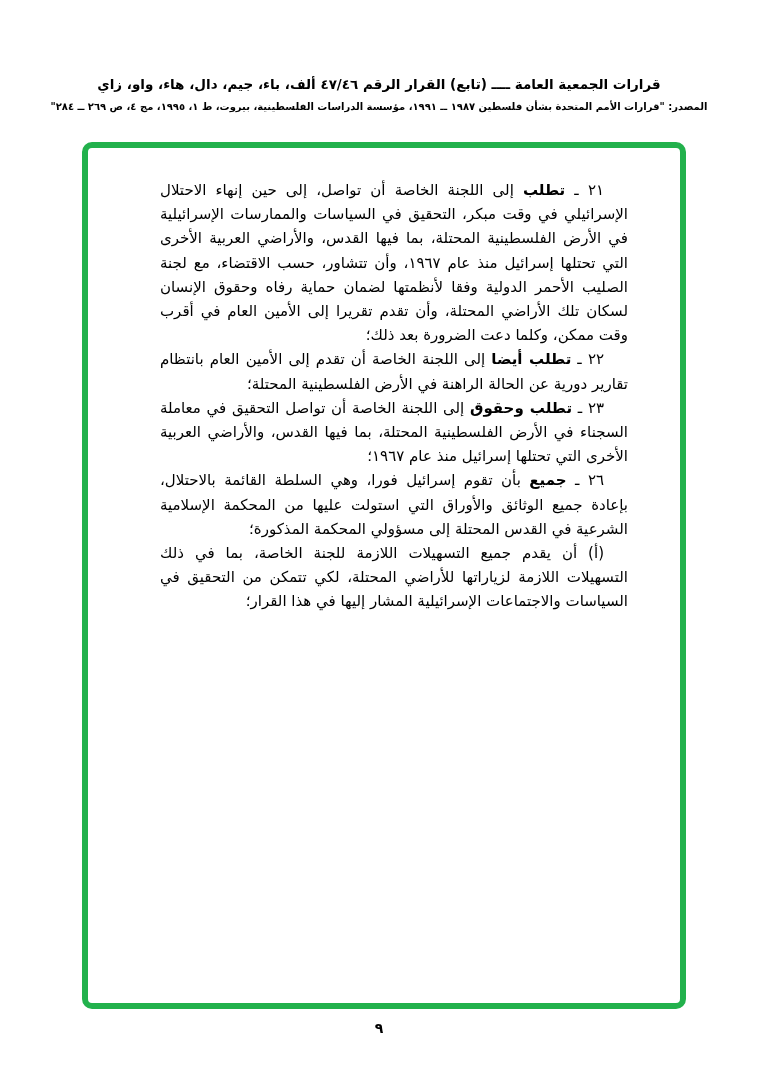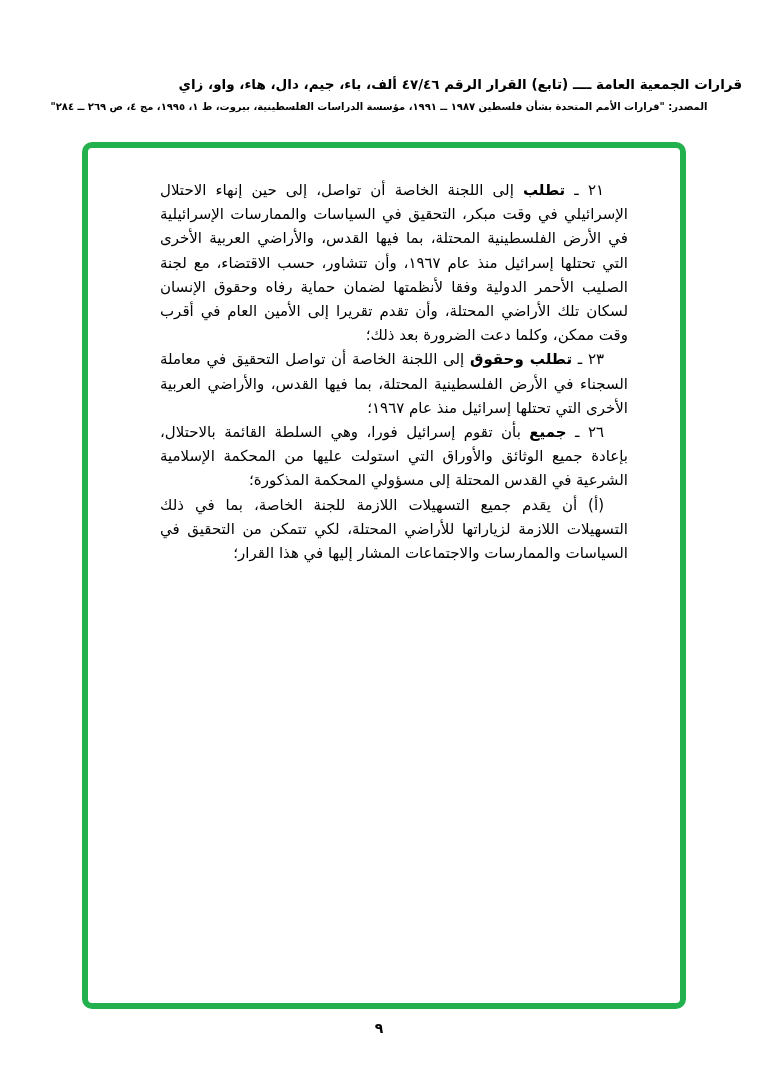--- a/index.html
+++ b/index.html
@@ -6,21 +6,22 @@
   .page {
     position:relative;
     width:758px; height:1078px;
     background:#ffffff;
     direction:rtl;
     font-family:"DejaVu Sans", sans-serif;
     color:#000;
     overflow:hidden;
   }
   .doc-title {
-    position:absolute; top:76px; left:0; right:16px;
+    position:absolute; top:76px; left:0; right:0;
+    text-align:center;
     font-weight:bold;
     font-size:13.5px;
     letter-spacing:0;
     white-space:nowrap;
   }
   .doc-source {
     position:absolute; top:101px; left:0; right:0;
     text-align:center;
     font-weight:bold;
     font-size:10px;
@@ -55,21 +56,22 @@
 
 <div class="page">
 
   <div class="doc-title">قرارات الجمعية العامة ــــ (تابع) القرار الرقم ٤٧/٤٦ ألف، باء، جيم، دال، هاء، واو، زاي</div>
 
   <div class="doc-source">المصدر: "قرارات الأمم المتحدة بشأن فلسطين ١٩٨٧ ــ ١٩٩١، مؤسسة الدراسات الفلسطينية، بيروت، ط ١، ١٩٩٥، مج ٤، ص ٢٦٩ ــ ٢٨٤"</div>
 
   <div class="frame" style="border-color: rgb(34, 177, 76);">
     <div class="text-col">
         <p class="para">٢١ ـ <b>تطلب</b> إلى اللجنة الخاصة أن تواصل، إلى حين إنهاء الاحتلال الإسرائيلي في وقت مبكر، التحقيق في السياسات والممارسات الإسرائيلية في الأرض الفلسطينية المحتلة، بما فيها القدس، والأراضي العربية الأخرى التي تحتلها إسرائيل منذ عام ١٩٦٧، وأن تتشاور، حسب الاقتضاء، مع لجنة الصليب الأحمر الدولية وفقا لأنظمتها لضمان حماية رفاه وحقوق الإنسان لسكان تلك الأراضي المحتلة، وأن تقدم تقريرا إلى الأمين العام في أقرب وقت ممكن، وكلما دعت الضرورة بعد ذلك؛</p>
+        <p class="para">٢٢ ـ <b>تطلب أيضا</b> إلى اللجنة الخاصة أن تقدم إلى الأمين العام بانتظام تقارير دورية عن الحالة الراهنة في الأرض الفلسطينية المحتلة؛</p>
         <p class="para">٢٣ ـ <b>تطلب وحقوق</b> إلى اللجنة الخاصة أن تواصل التحقيق في معاملة السجناء في الأرض الفلسطينية المحتلة، بما فيها القدس، والأراضي العربية الأخرى التي تحتلها إسرائيل منذ عام ١٩٦٧؛</p>
         <p class="para">٢٦ ـ <b>جميع</b> بأن تقوم إسرائيل فورا، وهي السلطة القائمة بالاحتلال، بإعادة جميع الوثائق والأوراق التي استولت عليها من المحكمة الإسلامية الشرعية في القدس المحتلة إلى مسؤولي المحكمة المذكورة؛</p>
-        <p class="para">(أ) أن يقدم جميع التسهيلات اللازمة للجنة الخاصة، بما في ذلك التسهيلات اللازمة لزياراتها للأراضي المحتلة، لكي تتمكن من التحقيق في السياسات والممارسات والاجتماعات المشار إليها في هذا القرار؛</p>
+        <p class="para">(أ) أن يقدم جميع التسهيلات اللازمة للجنة الخاصة، بما في ذلك التسهيلات اللازمة لزياراتها للأراضي المحتلة، لكي تتمكن من التحقيق في السياسات والاجتماعات الإسرائيلية المشار إليها في هذا القرار؛</p>
       </div>
   </div>
 
   <div class="page-num">٩</div>
 
 </div>
 
 </body></html>

